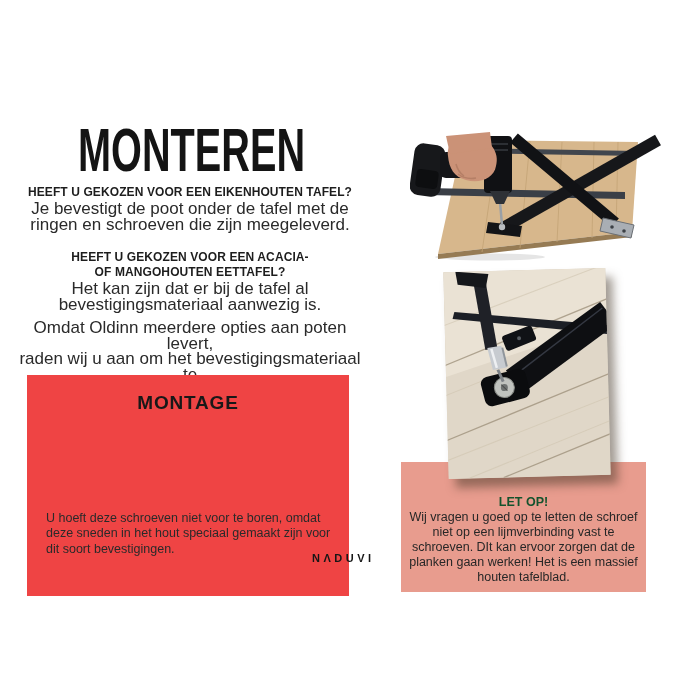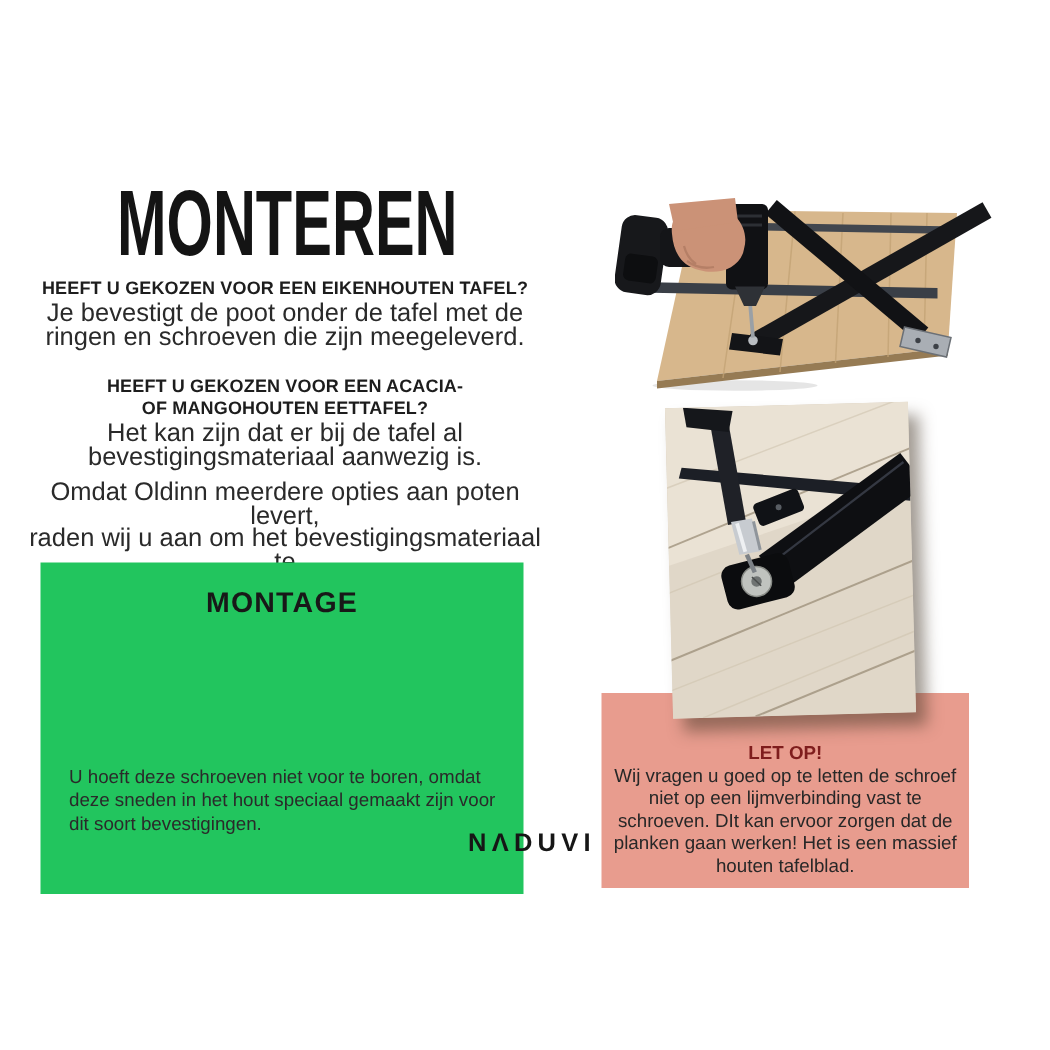--- a/index.html
+++ b/index.html
@@ -32,50 +32,50 @@
   }
   .s1-head { top:185px; }
   .s1-body { top:201px; }
   .s2-head { top:250px; }
   .s2-body { top:281px; }
   .note    { top:320px; }
 
   
   .montage-box {
     position:absolute; left:27px; top:375px; width:322px; height:221px;
-    background:#22c55e;
+    background:#ef4444;
   }
   .montage-title {
     position:absolute; left:0; top:17px; width:100%;
     text-align:center; font-size:19px; font-weight:700; letter-spacing:0.8px;
     color:#181818;
   }
   .montage-p {
     position:absolute; left:19px; width:292px;
     font-size:12.5px; line-height:15.4px; text-align:left; color:#2a2a2a;
   }
   .mp1 { top:51px; }
   .mp2 { top:101px; }
   .mp3 { top:136px; }
 
   
   .brand {
     position:absolute; left:312px; top:552px; z-index:5;
-    font-size:17px; font-weight:700; letter-spacing:3.5px; color:#161616;
+    font-size:11px; font-weight:700; letter-spacing:3.5px; color:#161616;
     white-space:nowrap;
   }
 
   
   .warning-box {
     position:absolute; left:401px; top:462px; width:245px; height:130px;
     background:#e89c8e; z-index:1;
   }
   .warning-title {
     position:absolute; left:0; top:33px; width:100%;
-    text-align:center; font-size:12.5px; font-weight:700; color:#7f1d1d;
+    text-align:center; font-size:12.5px; font-weight:700; color:#14532d;
   }
   .warning-body {
     position:absolute; left:6px; top:48px; width:233px;
     text-align:center; font-size:12.5px; line-height:15px; color:#272727;
   }
 
   
   .photo-top { position:absolute; left:410px; top:130px; width:255px; height:132px; z-index:2; }
   .photo-bottom-wrap {
     position:absolute; left:446px; top:270px; width:162px; height:207px; z-index:3;

